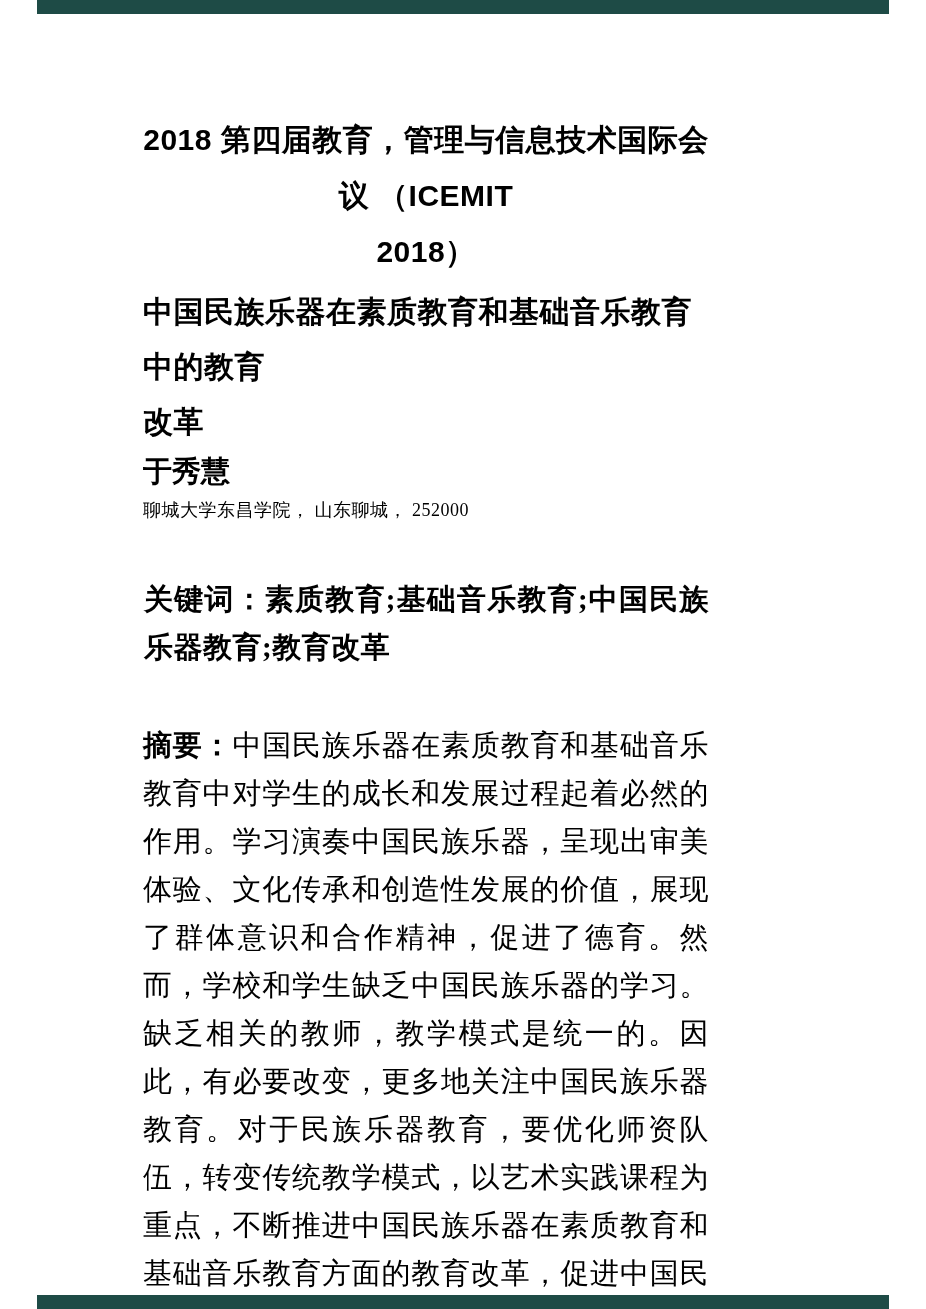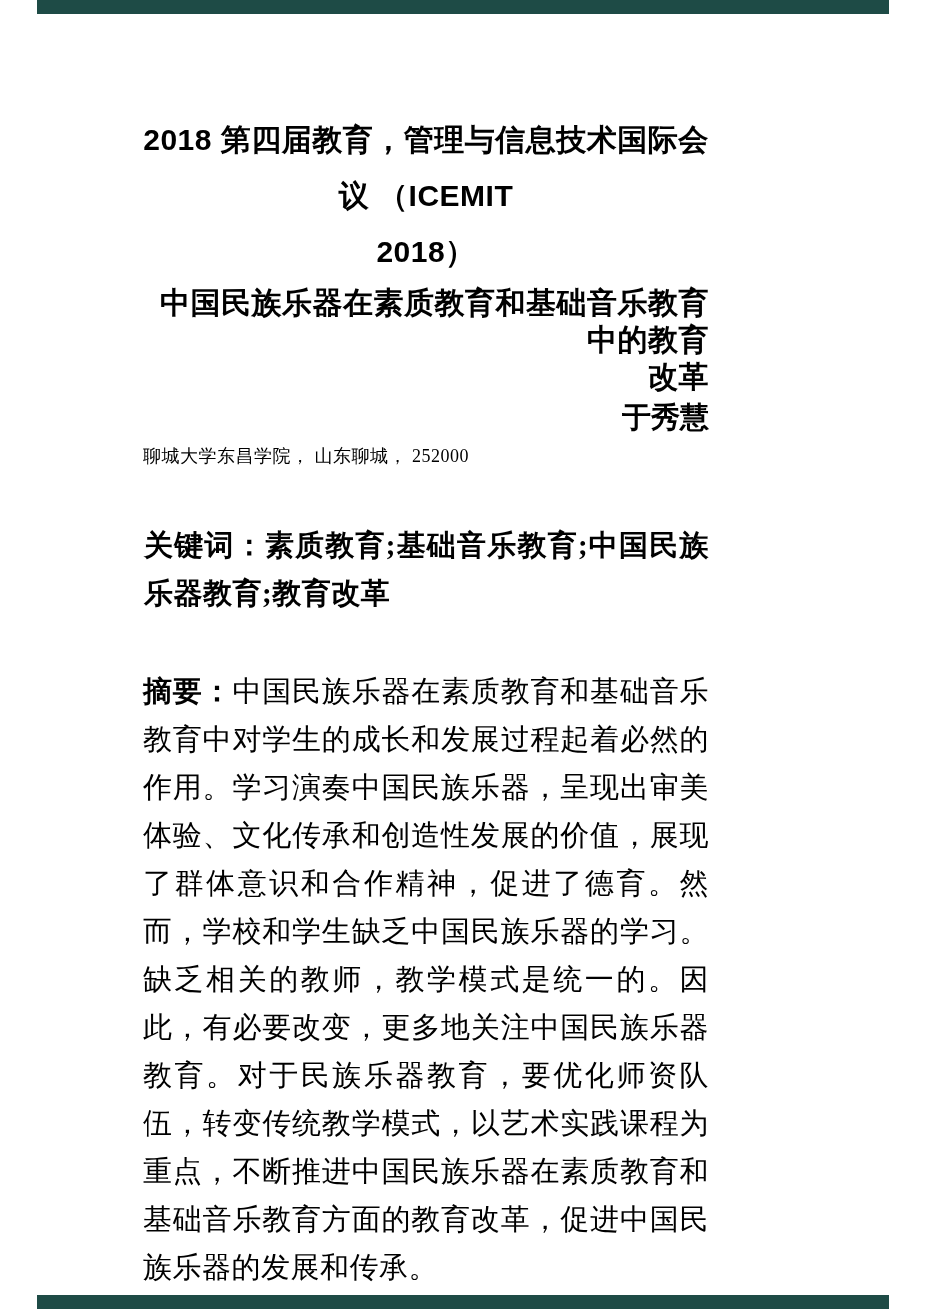--- a/index.html
+++ b/index.html
@@ -42,32 +42,32 @@
     line-height: 56px;
     text-align: center;
     white-space: pre-line;
     letter-spacing: 0.5px;
   }
   .paper-title {
     margin: 4px 0 0 0;
     font-family: "Liberation Sans", sans-serif;
     font-size: 30px;
     font-weight: 700;
-    line-height: 37px;
-    text-align: right;
+    line-height: 55px;
+    text-align: left;
     white-space: pre-line;
     letter-spacing: 0.5px;
   }
   .author {
     margin-top: 2px;
     font-family: "Liberation Sans", sans-serif;
     font-size: 29px;
     font-weight: 700;
     line-height: 40px;
-    text-align: right;
+    text-align: left;
   }
   .affiliation {
     margin-top: 6px;
     font-size: 18px;
     line-height: 26px;
     text-align: left;
     letter-spacing: 0.5px;
   }
   .keywords {
     margin: 52px 0 0 1px;

